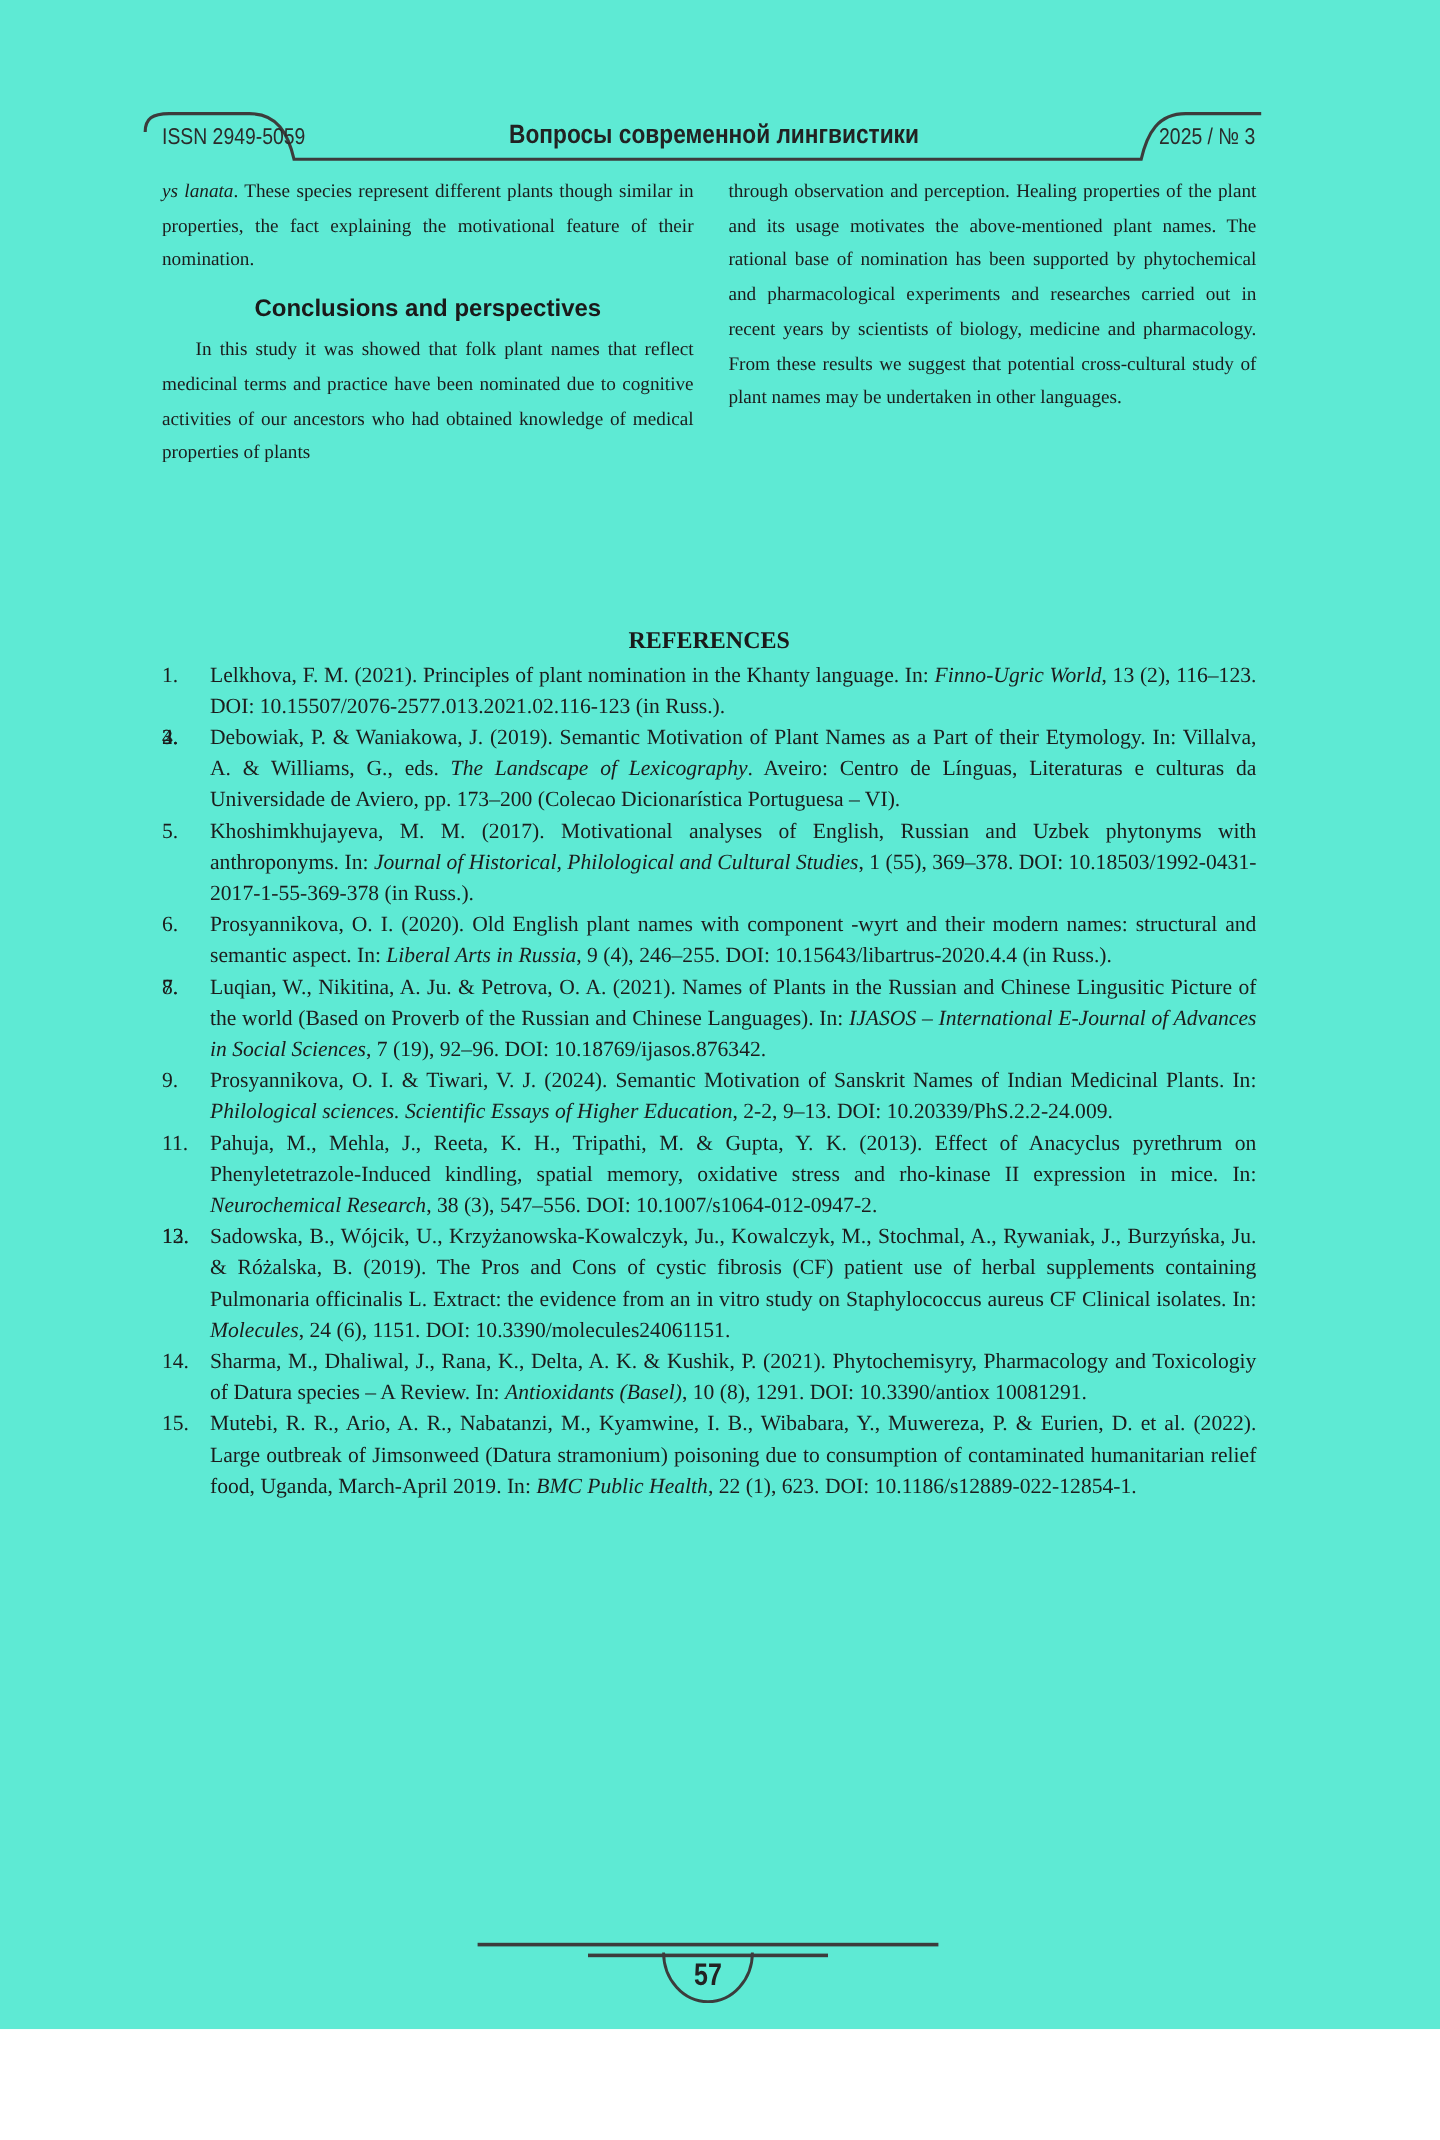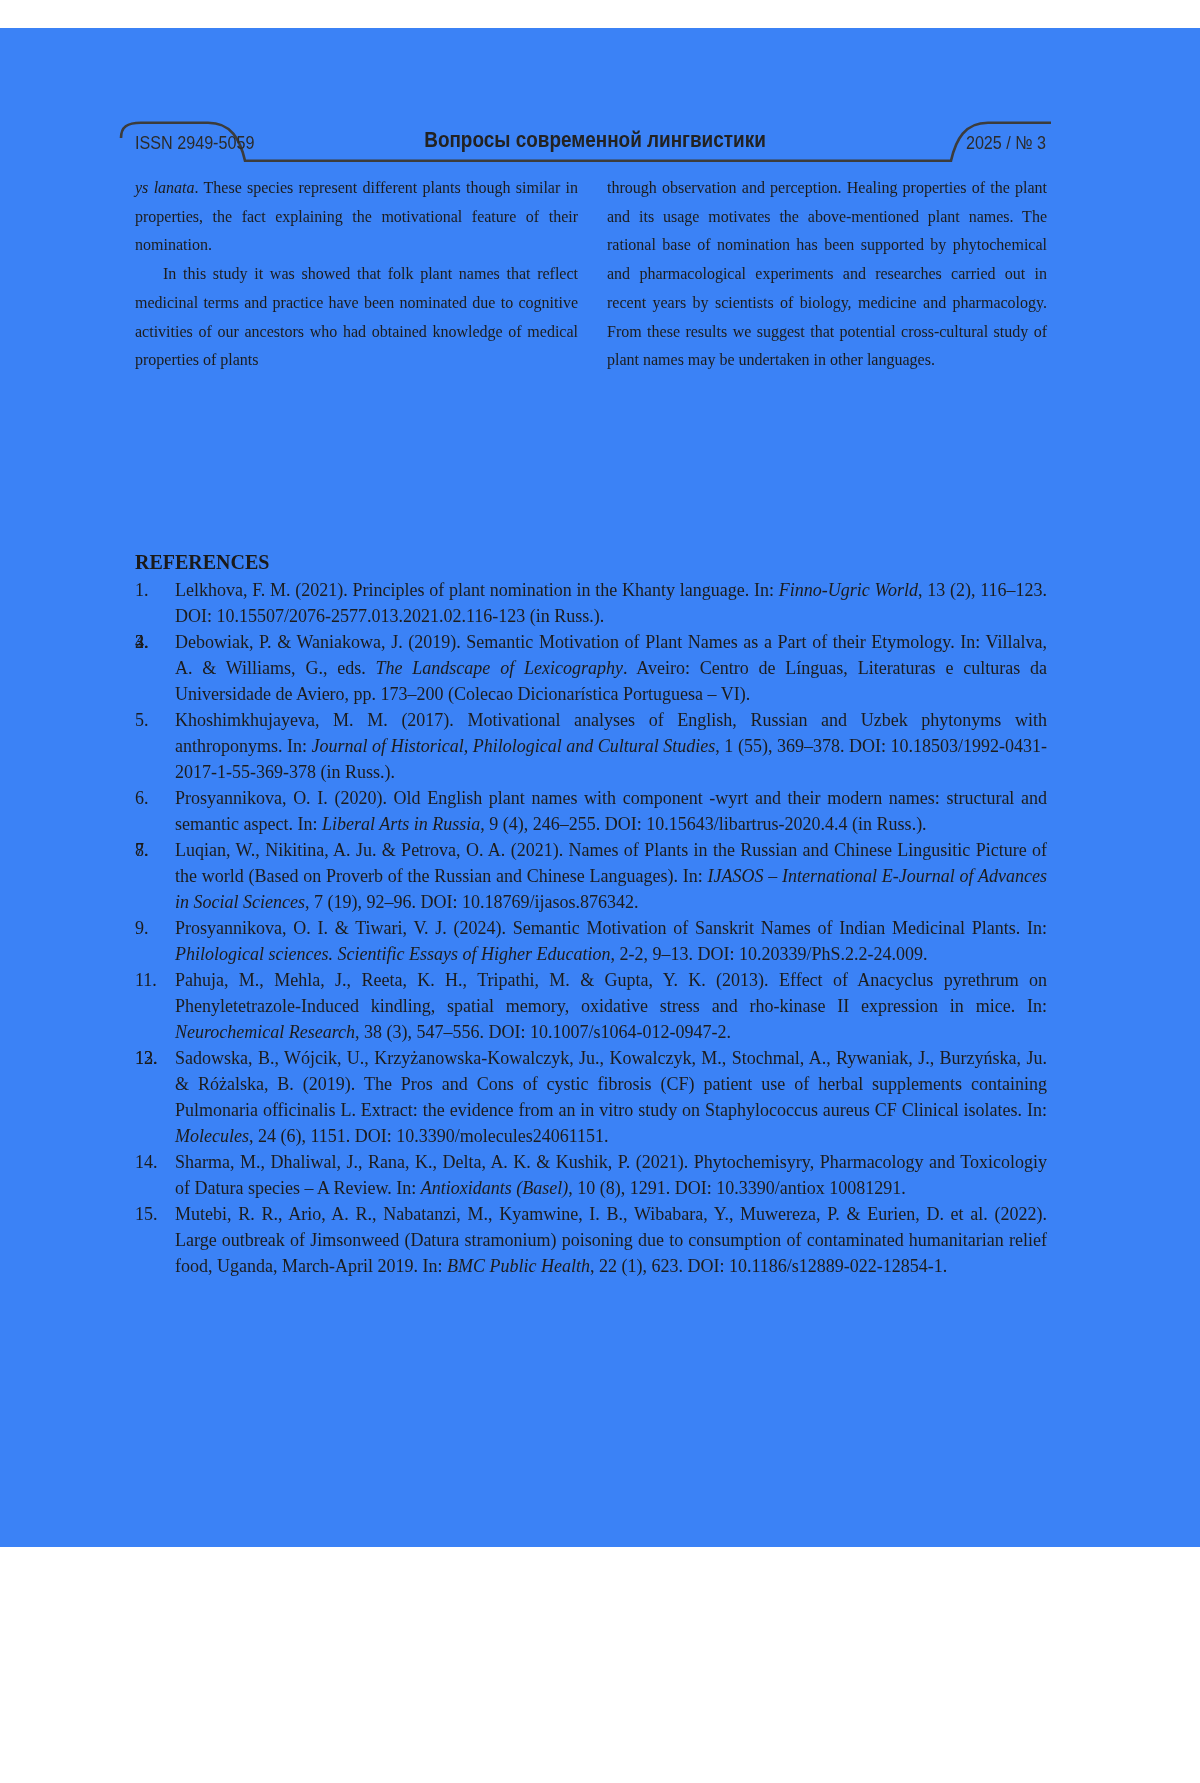--- a/index.html
+++ b/index.html
@@ -1,24 +1,23 @@
 <!DOCTYPE html>
 <html lang="en"><head>
 <meta charset="utf-8">
 <style>
   html, body { margin: 0; padding: 0; background: #ffffff; }
   .page {
     position: relative;
     width: 1200px;
-    height: 1519px;
-    background: #3b82f6;
+    height: 1691px;
+    background: #5eead4;
     font-family: "Liberation Serif", serif;
     color: #1c1c1c;
     overflow: hidden;
-    margin-top: 28px;
   }
 
   
   .header-svg { position: absolute; left: 0; top: 0; }
   .hdr-text {
     position: absolute;
     font-family: "Liberation Sans", sans-serif;
     color: #2b2b2b;
     white-space: nowrap;
     text-align: center;
@@ -47,21 +46,21 @@
     font-size: 20px;
     font-weight: 700;
     color: #1a1a1a;
   }
 
   
   .refs-heading {
     position: absolute;
     left: 135px; top: 523px; width: 912px;
     margin: 0;
-    text-align: left;
+    text-align: center;
     font-size: 20px;
     font-weight: 700;
     color: #1a1a1a;
   }
   .refs {
     position: absolute;
     left: 135px; top: 549px; width: 912px;
     margin: 0; padding: 0;
     list-style: none;
   }
@@ -99,20 +98,21 @@
 
   <svg class="header-svg" width="1200" height="160" viewBox="0 0 1200 160" aria-hidden="true">
     <path d="M 121,110 C 121,99 127,94.7 141,94.7 L 208,94.7 C 231,94.7 240,111 245,132.7 L 951,132.7 C 956,111 965,94.7 988,94.7 L 1051,94.7" fill="none" stroke="#3c3c3c" stroke-width="2.6"></path>
   </svg>
   <div class="hdr-text hdr-issn">ISSN 2949-5059</div>
   <div class="hdr-text hdr-title">Вопросы современной лингвистики</div>
   <div class="hdr-text hdr-issue">2025 / № 3</div>
 
   <div class="col col-left">
     <p><em>ys lanata</em><span>. These species represent different plants though similar in properties, the fact explaining the motivational feature of their nomination.</span></p>
+    <h2 class="section-heading">Conclusions and perspectives</h2>
     <p class="indent">In this study it was showed that folk plant names that reflect medicinal terms and practice have been nominated due to cognitive activities of our ancestors who had obtained knowledge of medical properties of plants</p>
   </div>
   <div class="col col-right">
     <p>through observation and perception. Healing properties of the plant and its usage motivates the above-mentioned plant names. The rational base of nomination has been supported by phytochemical and pharmacological experiments and researches carried out in recent years by scientists of biology, medicine and pharmacology. From these results we suggest that potential cross-cultural study of plant names may be undertaken in other languages.</p>
   </div>
 
   <h3 class="refs-heading">REFERENCES</h3>
   <ol class="refs" id="refs-list">
       <li class="ref-item"><span class="ref-num">1.</span><span><span>Lelkhova, F. M. (2021). Principles of plant nomination in the Khanty language. In: </span><em>Finno-Ugric World</em><span>, 13 (2), 116–123. DOI: 10.15507/2076-2577.013.2021.02.116-123 (in Russ.).</span></span></li>
       <li class="ref-item"><span class="ref-num">2.</span></li>

